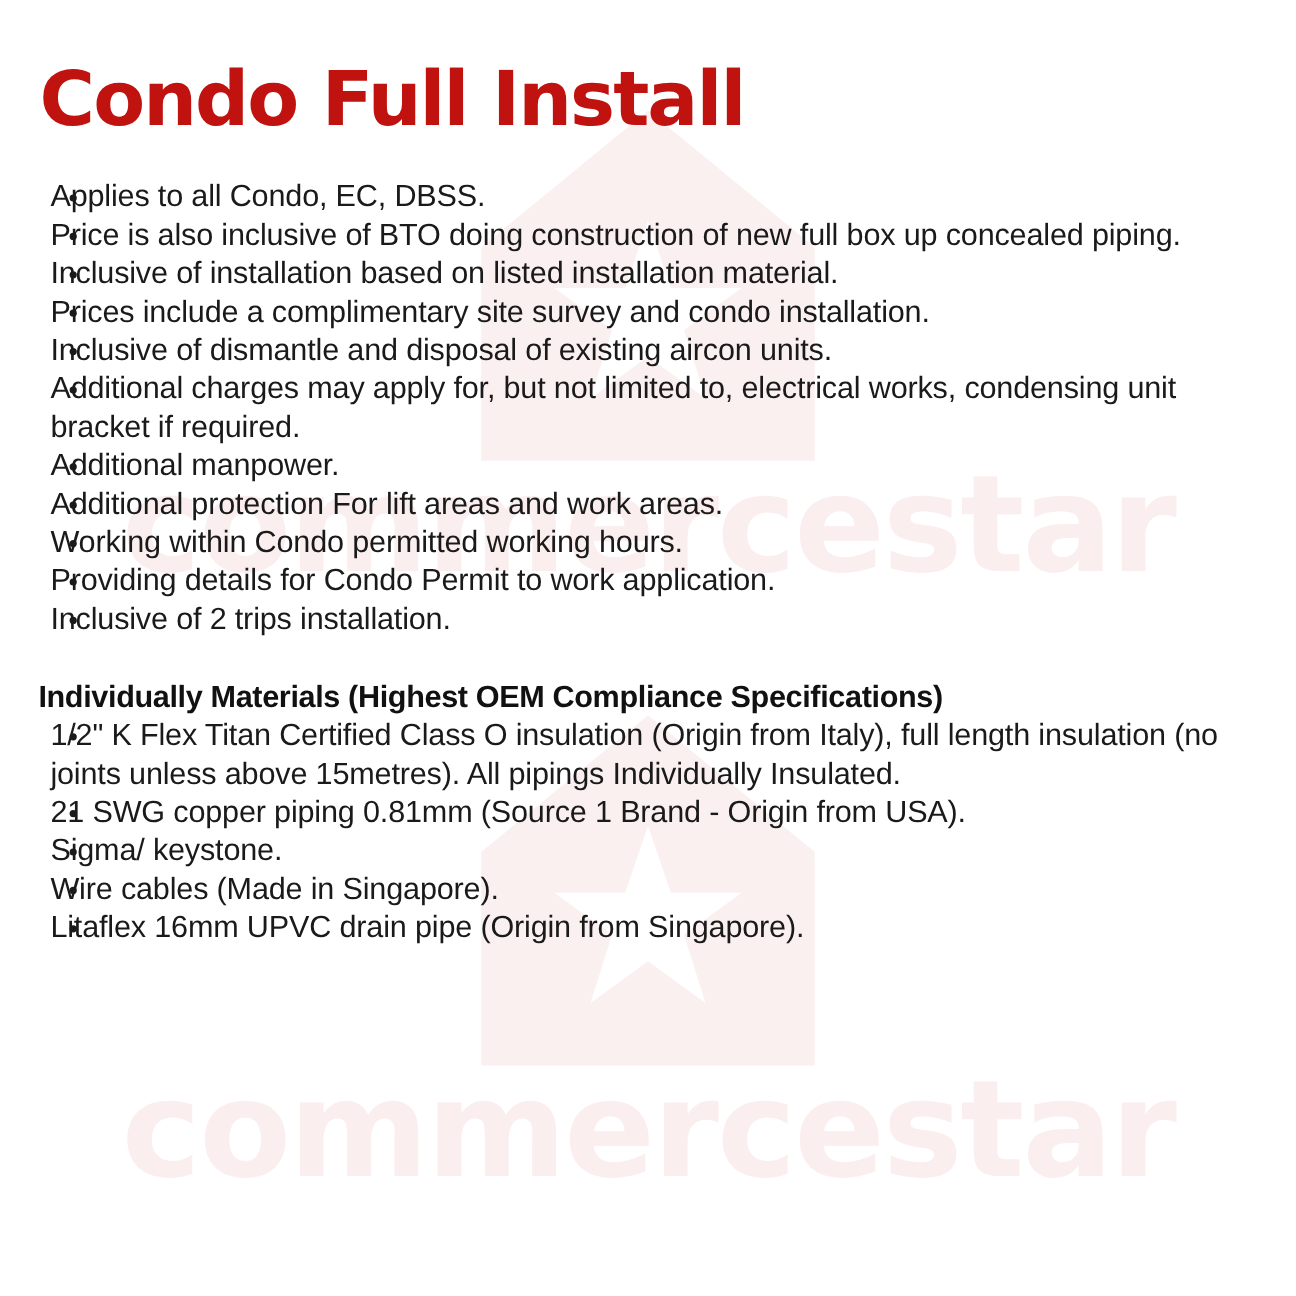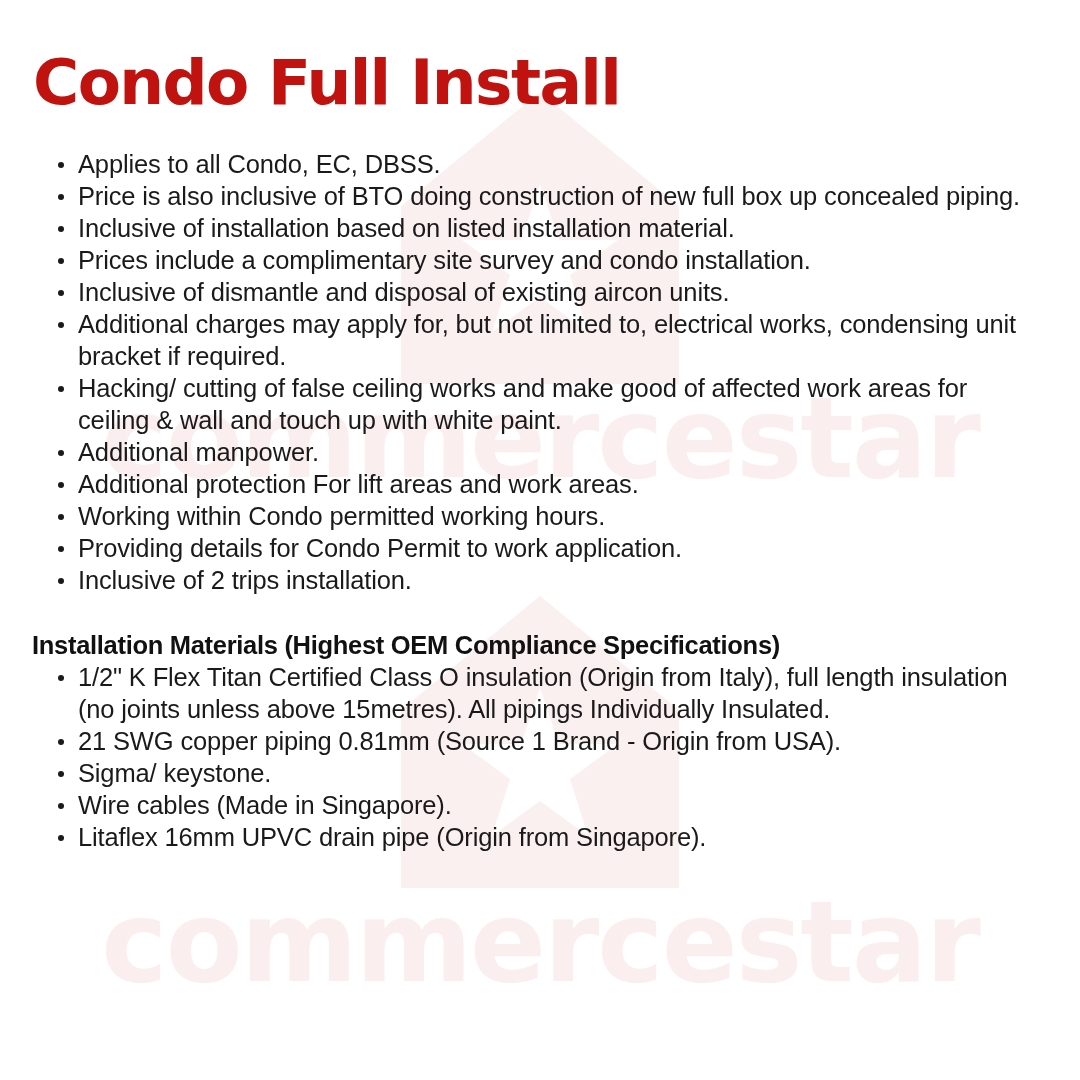--- a/index.html
+++ b/index.html
@@ -87,21 +87,21 @@
   }
 
   ul.bullet-list {
     list-style: none;
     margin: 0;
     padding: 0;
   }
   ul.bullet-list li {
     position: relative;
     margin: 0;
-    padding: 0 56px 0 78px;
+    padding: 0 56px 0 42px;
     font-size: 25.5px;
     line-height: 32px;
     color: #1a1a1a;
     letter-spacing: -0.15px;
   }
   ul.bullet-list li::before {
     content: "";
     position: absolute;
     left: 58px;
     top: 14px;
@@ -154,31 +154,30 @@
 
     <div class="body-block">
 
       <ul class="bullet-list">
         <li>Applies to all Condo, EC, DBSS.</li>
         <li>Price is also inclusive of BTO doing construction of new full box up concealed piping.</li>
         <li>Inclusive of installation based on listed installation material.</li>
         <li>Prices include a complimentary site survey and condo installation.</li>
         <li>Inclusive of dismantle and disposal of existing aircon units.</li>
         <li>Additional charges may apply for, but not limited to, electrical works, condensing unit bracket if required.</li>
-        <li>Hacking/ cutting of false ceiling works and make good of affected work areas for ceiling &amp; wall and touch up with white paint.</li>
         <li>Additional manpower.</li>
         <li>Additional protection For lift areas and work areas.</li>
         <li>Working within Condo permitted working hours.</li>
         <li>Providing details for Condo Permit to work application.</li>
         <li>Inclusive of 2 trips installation.</li>
       </ul>
 
       <div class="gap-before-heading"></div>
 
-      <h2 class="section-heading">Installation Materials (Highest OEM Compliance Specifications)</h2>
+      <h2 class="section-heading">Individually Materials (Highest OEM Compliance Specifications)</h2>
 
       <ul class="bullet-list">
         <li>1/2" K Flex Titan Certified Class O insulation (Origin from Italy), full length insulation (no joints unless above 15metres). All pipings Individually Insulated.</li>
         <li>21 SWG copper piping 0.81mm (Source 1 Brand - Origin from USA).</li>
         <li>Sigma/ keystone.</li>
         <li>Wire cables (Made in Singapore).</li>
         <li>Litaflex 16mm UPVC drain pipe (Origin from Singapore).</li>
       </ul>
 
     </div>

